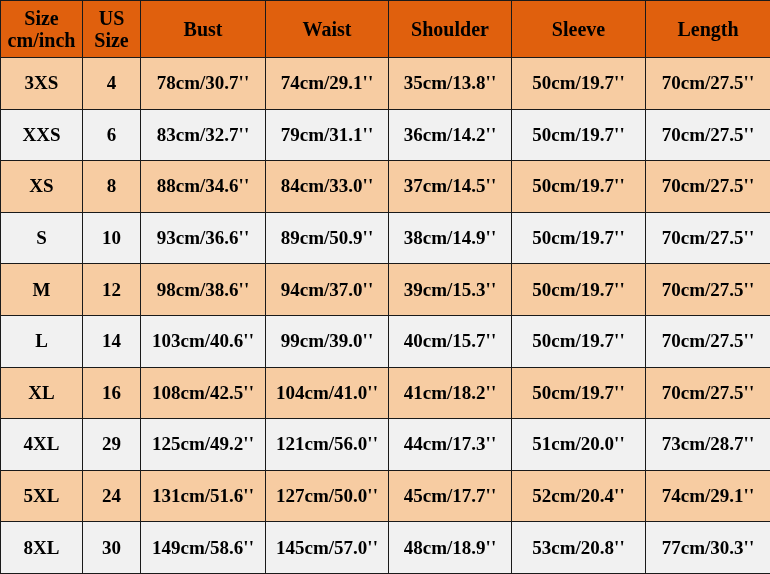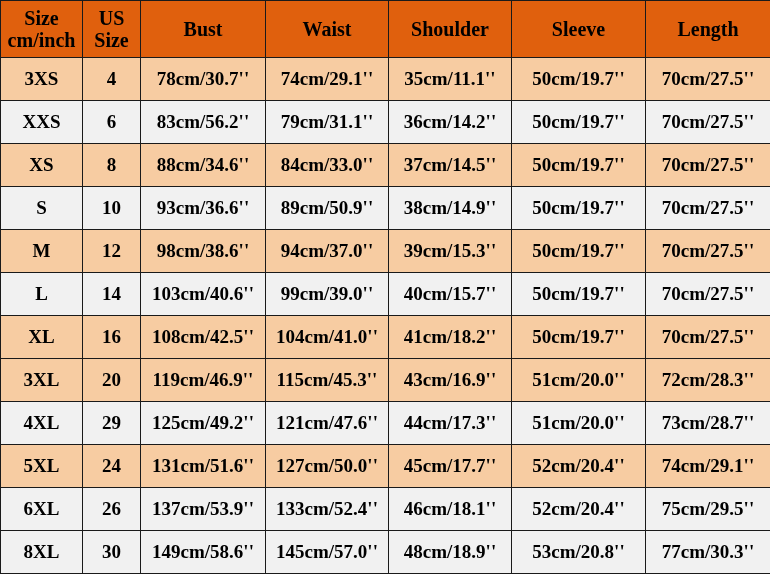--- a/index.html
+++ b/index.html
@@ -87,28 +87,28 @@
       <th>Sleeve</th>
       <th>Length</th>
     </tr>
   </thead>
   <tbody id="chart-body">
       <tr class="row-peach">
         <td>3XS</td>
         <td>4</td>
         <td>78cm/30.7''</td>
         <td>74cm/29.1''</td>
-        <td>35cm/11.1''</td>
+        <td>35cm/13.8''</td>
         <td>50cm/19.7''</td>
         <td>70cm/27.5''</td>
       </tr>
       <tr class="row-light">
         <td>XXS</td>
         <td>6</td>
-        <td>83cm/56.2''</td>
+        <td>83cm/32.7''</td>
         <td>79cm/31.1''</td>
         <td>36cm/14.2''</td>
         <td>50cm/19.7''</td>
         <td>70cm/27.5''</td>
       </tr>
       <tr class="row-peach">
         <td>XS</td>
         <td>8</td>
         <td>88cm/34.6''</td>
         <td>84cm/33.0''</td>
@@ -145,57 +145,39 @@
       </tr>
       <tr class="row-peach">
         <td>XL</td>
         <td>16</td>
         <td>108cm/42.5''</td>
         <td>104cm/41.0''</td>
         <td>41cm/18.2''</td>
         <td>50cm/19.7''</td>
         <td>70cm/27.5''</td>
       </tr>
-      <tr class="row-peach">
-        <td>3XL</td>
-        <td>20</td>
-        <td>119cm/46.9''</td>
-        <td>115cm/45.3''</td>
-        <td>43cm/16.9''</td>
-        <td>51cm/20.0''</td>
-        <td>72cm/28.3''</td>
-      </tr>
       <tr class="row-light">
         <td>4XL</td>
         <td>29</td>
         <td>125cm/49.2''</td>
-        <td>121cm/47.6''</td>
+        <td>121cm/56.0''</td>
         <td>44cm/17.3''</td>
         <td>51cm/20.0''</td>
         <td>73cm/28.7''</td>
       </tr>
       <tr class="row-peach">
         <td>5XL</td>
         <td>24</td>
         <td>131cm/51.6''</td>
         <td>127cm/50.0''</td>
         <td>45cm/17.7''</td>
         <td>52cm/20.4''</td>
         <td>74cm/29.1''</td>
       </tr>
       <tr class="row-light">
-        <td>6XL</td>
-        <td>26</td>
-        <td>137cm/53.9''</td>
-        <td>133cm/52.4''</td>
-        <td>46cm/18.1''</td>
-        <td>52cm/20.4''</td>
-        <td>75cm/29.5''</td>
-      </tr>
-      <tr class="row-light">
         <td>8XL</td>
         <td>30</td>
         <td>149cm/58.6''</td>
         <td>145cm/57.0''</td>
         <td>48cm/18.9''</td>
         <td>53cm/20.8''</td>
         <td>77cm/30.3''</td>
       </tr>
     </tbody>
 </table>

